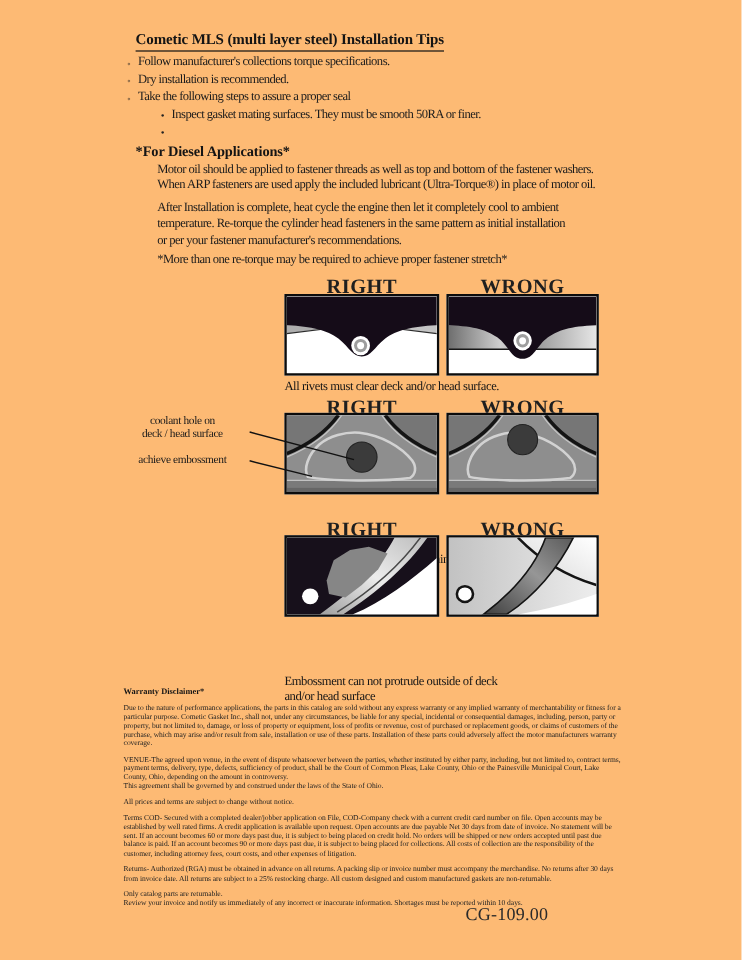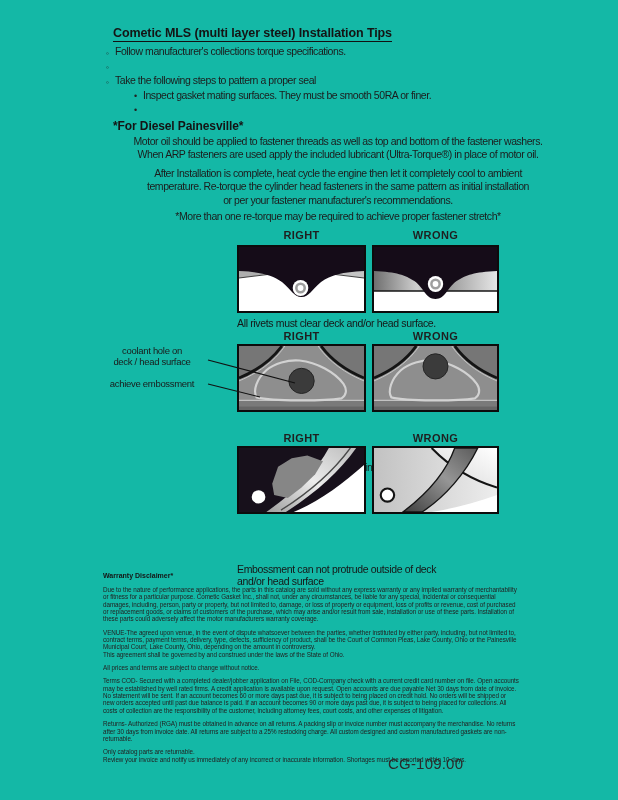--- a/index.html
+++ b/index.html
@@ -1,38 +1,38 @@
 <!DOCTYPE html>
 <html><head>
 <meta charset="utf-8">
 <style>
   html,body { margin:0; padding:0; background:#ffffff; }
   .page {
-    position:relative; width:618px; height:800px; background:#14b8a6;
-    font-family:Liberation Sans, sans-serif; color:#1c1c1c; overflow:hidden;
+    position:relative; width:618px; height:800px; background:#fdba74;
+    font-family:Liberation Serif, serif; color:#1c1c1c; overflow:hidden;
   }
   .abs { position:absolute; }
   .ml { white-space:pre-line; }
 
   .title {
     left:113px; top:26px; font-size:12.5px; font-weight:bold; letter-spacing:-0.1px;
     border-bottom:1.6px solid #111; padding-bottom:1px; color:#141414;
   }
   .body-text { font-size:10.5px; letter-spacing:-0.45px; line-height:13.4px; }
   .bullets { left:106px; top:45px; width:480px; }
   .b-item { display:flex; line-height:13.2px; }
   .b-marker { width:9px; flex:0 0 9px; font-size:8px; padding-top:1.5px; color:#222; }
   .b-sub { padding-left:28px; }
   .b-sub .b-marker { font-size:9px; padding-top:1px; }
 
   .diesel-heading { left:113px; top:119px; font-size:12px; font-weight:bold; letter-spacing:-0.1px; color:#141414; }
-  .diesel-para { left:108px; width:460px;text-align:center; }
+  .diesel-para { left:131px; width:460px; }
   .p1 { top:135px; } .p2 { top:167px; } .pnote { top:210px; }
 
-  .dg-label { font-size:11px; font-weight:bold; letter-spacing:0.4px; text-align:center; color:#1f1f1f; }
+  .dg-label { font-size:17px; font-weight:bold; letter-spacing:0.4px; text-align:center; color:#1f1f1f; }
   .dg-box { border:2px solid #0c0c0c; background:#fff; box-sizing:border-box; z-index:1; }
   .dg-box svg { display:block; width:100%; height:100%; }
   .bL { left:237px; width:129px; } .bR { left:372px; width:127px; }
   .boxh { height:68px; }
   .dg-caption { font-size:10.5px; letter-spacing:-0.35px; color:#161616; line-height:12.3px; }
 
   .ann { font-size:9.5px; line-height:10.8px; letter-spacing:-0.3px; text-align:center; color:#1a1a1a; }
 
   .legal { left:103px; top:572px; width:416px; }
   .legal h4 { font-size:7px; font-weight:bold; margin:0 0 7px 0; letter-spacing:0; color:#151515; }
@@ -47,35 +47,36 @@
 
   <div class="abs title">Cometic MLS (multi layer steel) Installation Tips</div>
 
   <div class="abs bullets body-text">
     <div class="b-item">
       <span class="b-marker">◦</span>
       <span>Follow manufacturer's collections torque specifications.</span>
     </div>
     <div class="b-item">
       <span class="b-marker">◦</span>
+      <span>Dry installation is recommended.</span>
     </div>
     <div class="b-item">
       <span class="b-marker">◦</span>
-      <span>Take the following steps to pattern a proper seal</span>
+      <span>Take the following steps to assure a proper seal</span>
     </div>
     <div class="b-item b-sub">
       <span class="b-marker">•</span>
       <span>Inspect gasket mating surfaces.  They must be smooth 50RA or finer.</span>
     </div>
     <div class="b-item b-sub">
       <span class="b-marker">•</span>
     </div>
   </div>
 
-  <div class="abs diesel-heading">*For Diesel Painesville*</div>
+  <div class="abs diesel-heading">*For Diesel Applications*</div>
   <div class="abs diesel-para body-text ml p1">Motor oil should be applied to fastener threads as well as top and bottom of the fastener washers.
 When ARP fasteners are used apply the included lubricant (Ultra-Torque®) in place of motor oil.</div>
   <div class="abs diesel-para body-text ml p2">After Installation is complete, heat cycle the engine then let it completely cool to ambient
 temperature. Re-torque the cylinder head fasteners in the same pattern as initial installation
 or per your fastener manufacturer's recommendations.</div>
   <div class="abs diesel-para body-text pnote">*More than one re-torque may be required to achieve proper fastener stretch*</div>
 
   <div class="abs dg-label bL" style="top:229px;">RIGHT</div>
   <div class="abs dg-label bR" style="top:229px;">WRONG</div>
 

